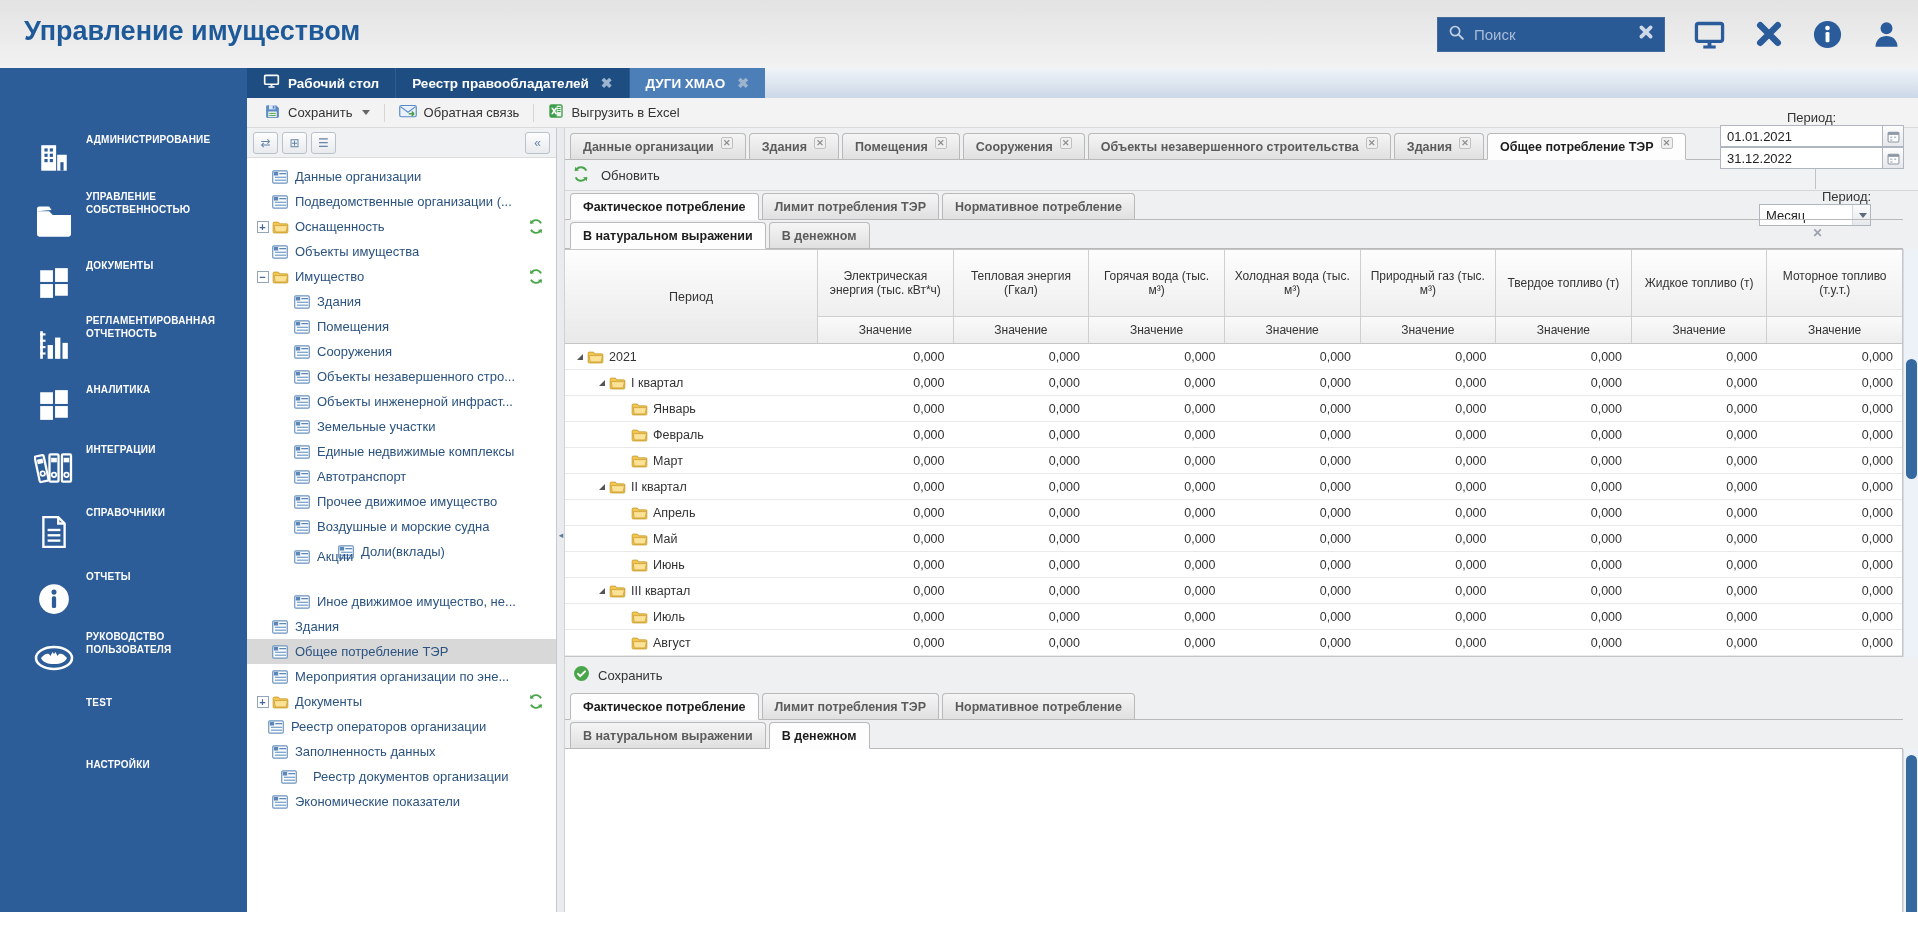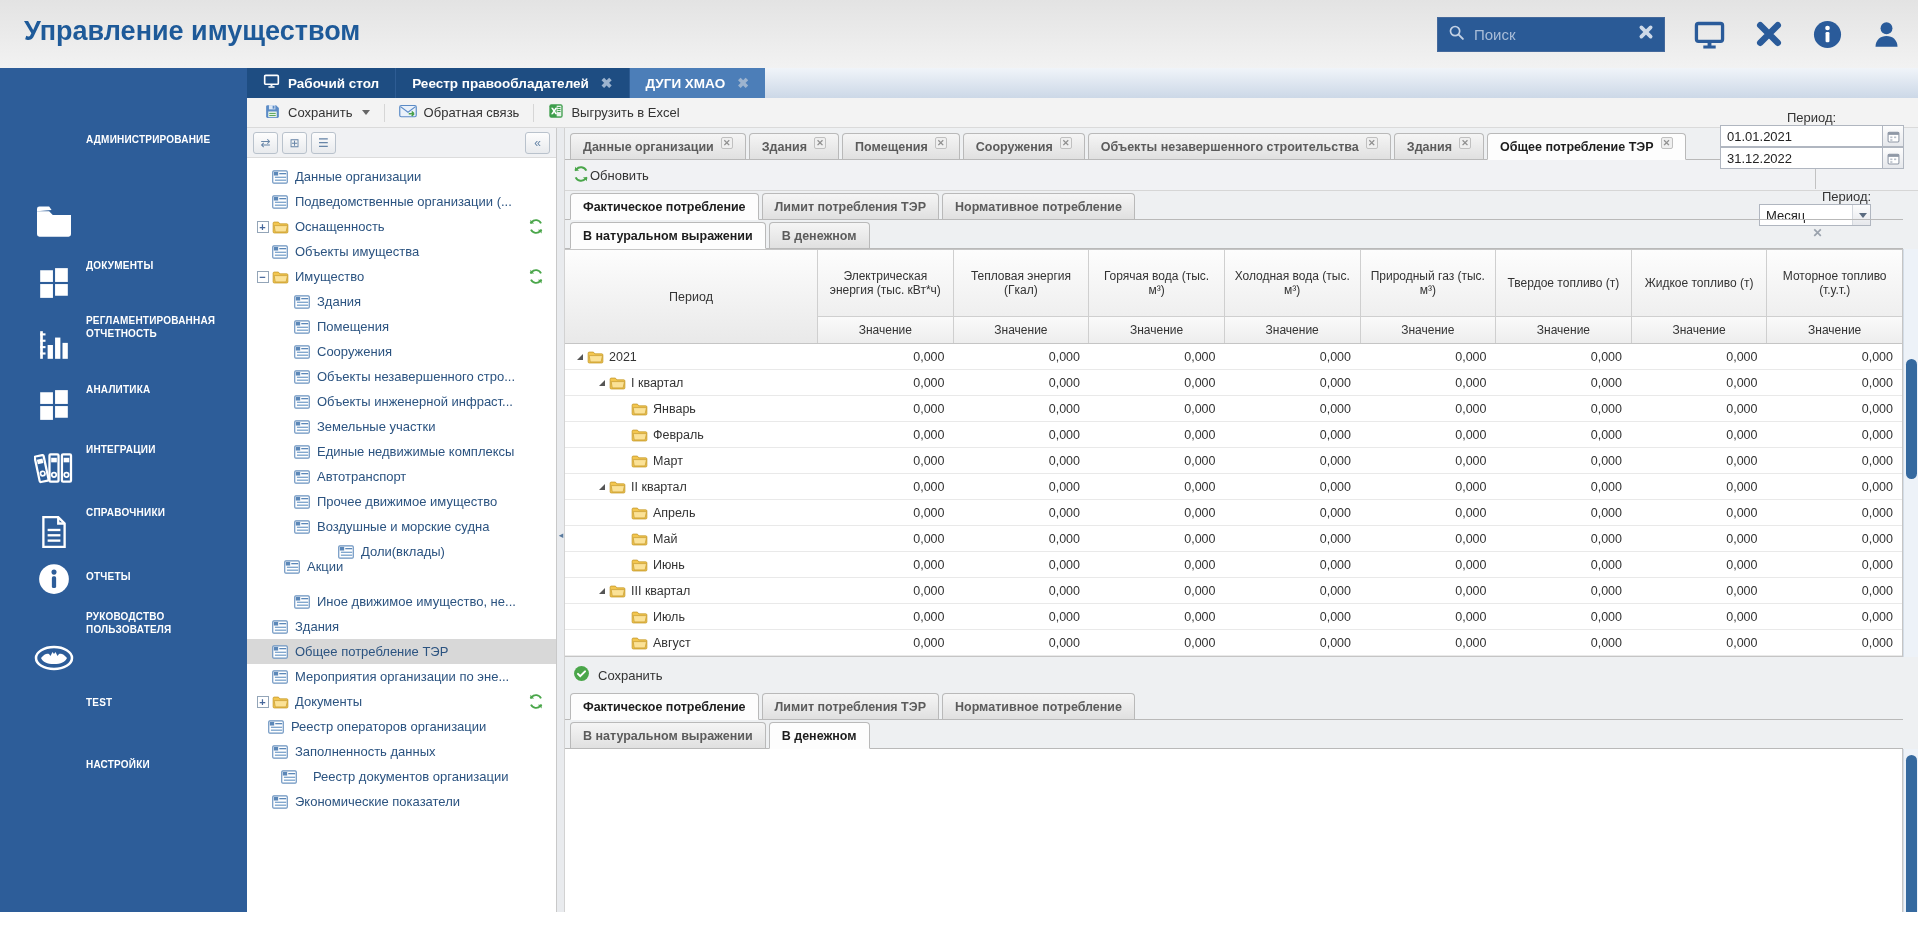--- a/index.html
+++ b/index.html
@@ -80,21 +80,21 @@
           border-radius:4px 4px 0 0; font-size:12.5px; font-weight:bold; color:#5b5b5b;
           cursor:pointer; white-space:nowrap; position:relative; }
   .xtab.active { background:#fdfdfd; color:#1c1c1c; height:27px; margin-bottom:-1px;
                  border-bottom:1px solid #fdfdfd; }
   .xclose { width:12px; height:12px; border:1px solid #c0c0c0; border-radius:2px; background:#efefef;
             color:#909090; font-size:9px; line-height:10px; text-align:center; margin-left:7px;
             align-self:flex-start; margin-top:3px; cursor:pointer; }
 
   .period-row { position:absolute; left:0; top:32px; width:100%; height:31px; background:#f1f2f4;
                 border-bottom:1px solid #d6d6d6; display:flex; align-items:center; padding:0 8px; }
-  .linklike { display:flex; align-items:center; gap:1px; font-size:13px; color:#333; cursor:pointer; }
+  .linklike { display:flex; align-items:center; gap:12px; font-size:13px; color:#333; cursor:pointer; }
   .period-right { margin-left:auto; display:flex; align-items:center;flex-direction:column; }
   .plabel { font-size:13px; color:#333; margin-right:7px; }
   .datefield { display:flex; margin-right:6px; }
   .datefield input { width:162px; height:22px; border:1px solid #b0b6c0; border-right:none; padding:0 6px;
                      font-size:13px; color:#222; font-family:"Liberation Sans",sans-serif; outline:none; }
   .calbtn { width:22px; height:22px; border:1px solid #b0b6c0; background:linear-gradient(#fdfdfd,#e6e8ec);
             display:flex; align-items:center; justify-content:center; cursor:pointer; }
   .vsep { width:1px; height:20px; background:#c2c2c2; margin:0 8px; }
   .selectbox { display:flex; align-items:center; width:112px; height:22px; border:1px solid #b0b6c0;
                background:#fff; padding-left:6px; cursor:pointer; }
@@ -183,20 +183,36 @@
             <path d="M3.5 21.5c0-5.2 3.8-8.3 8.5-8.3s8.5 3.1 8.5 8.3z" fill="#2a5b9a"></path>
           </svg>
       </span>
     </div>
   </div>
 
   <div class="sidebar" id="sidebar">
       <div class="side-item" style="top: 4px;">
         <span class="side-label">АДМИНИСТРИРОВАНИЕ</span>
       </div>
+      <div class="side-item" style="top: 68px;">
+        <span class="side-icon">
+          <svg width="40" height="34" viewBox="0 0 32 32">
+            <rect x="4" y="3" width="14" height="24" fill="#fff"></rect>
+            <rect x="7" y="6" width="3" height="3" fill="#2d5d99"></rect>
+            <rect x="12" y="6" width="3" height="3" fill="#2d5d99"></rect>
+            <rect x="7" y="11" width="3" height="3" fill="#2d5d99"></rect>
+            <rect x="12" y="11" width="3" height="3" fill="#2d5d99"></rect>
+            <rect x="7" y="16" width="3" height="3" fill="#2d5d99"></rect>
+            <rect x="12" y="16" width="3" height="3" fill="#2d5d99"></rect>
+            <rect x="19" y="12" width="9" height="15" fill="#fff"></rect>
+            <rect x="22" y="19" width="3" height="8" fill="#2d5d99"></rect>
+          </svg>
+        </span>
+        <span class="side-label">УПРАВЛЕНИЕ СОБСТВЕННОСТЬЮ</span>
+      </div>
       <div class="side-item" style="top: 130px;">
         <span class="side-icon">
           <svg width="40" height="34" viewBox="0 0 32 28">
             <path d="M2 6h10l3 3h15v16a2 2 0 0 1-2 2H4a2 2 0 0 1-2-2z" fill="#fff"></path>
             <path d="M2 6V4a2 2 0 0 1 2-2h8l2 3z" fill="#fff"></path>
           </svg>
         </span>
         <span class="side-label">ДОКУМЕНТЫ</span>
       </div>
       <div class="side-item" style="top: 192px;">
@@ -259,21 +275,21 @@
           <svg width="40" height="34" viewBox="0 0 28 32">
             <path d="M4 2h14l6 6v22H4z" fill="none" stroke="#fff" stroke-width="2.2"></path>
             <path d="M18 2v6h6" fill="none" stroke="#fff" stroke-width="2.2"></path>
             <rect x="8" y="13" width="12" height="2.2" fill="#fff"></rect>
             <rect x="8" y="18" width="12" height="2.2" fill="#fff"></rect>
             <rect x="8" y="23" width="12" height="2.2" fill="#fff"></rect>
           </svg>
         </span>
         <span class="side-label">ОТЧЕТЫ</span>
       </div>
-      <div class="side-item" style="top: 488px;">
+      <div class="side-item" style="top: 508px;">
         <span class="side-icon">
           <svg width="40" height="34" viewBox="0 0 32 32">
             <circle cx="16" cy="16" r="14" fill="#fff"></circle>
             <circle cx="16" cy="9.5" r="2.4" fill="#2d5d99"></circle>
             <rect x="14" y="13.5" width="4" height="11" rx="1.5" fill="#2d5d99"></rect>
           </svg>
         </span>
         <span class="side-label">РУКОВОДСТВО ПОЛЬЗОВАТЕЛЯ</span>
       </div>
       <div class="side-item" style="top: 567px;">
@@ -575,21 +591,21 @@
             <svg width="16" height="14" viewBox="0 0 22 19">
               <rect x="1" y="1" width="20" height="17" rx="1.5" fill="#fff" stroke="#6b93c0" stroke-width="1.6"></rect>
               <rect x="2.5" y="2.5" width="6" height="5" fill="#5b87b8"></rect>
               <rect x="10" y="4" width="9.5" height="1.8" fill="#5b87b8"></rect>
               <rect x="4" y="9" width="15.5" height="1.8" fill="#7ba3cc"></rect>
               <rect x="4" y="13" width="15.5" height="1.8" fill="#7ba3cc"></rect>
             </svg>
           </span>
           <span>Доли(вклады)</span>
         </div>
-        <div class="tree-item" style="top: 396px; padding-left: 20px;">
+        <div class="tree-item" style="top: 386px; padding-left: 30px;">
           <span class="expander"></span>
           <span class="tree-ico">
             <svg width="16" height="14" viewBox="0 0 22 19">
               <rect x="1" y="1" width="20" height="17" rx="1.5" fill="#fff" stroke="#6b93c0" stroke-width="1.6"></rect>
               <rect x="2.5" y="2.5" width="6" height="5" fill="#5b87b8"></rect>
               <rect x="10" y="4" width="9.5" height="1.8" fill="#5b87b8"></rect>
               <rect x="4" y="9" width="15.5" height="1.8" fill="#7ba3cc"></rect>
               <rect x="4" y="13" width="15.5" height="1.8" fill="#7ba3cc"></rect>
             </svg>
           </span>

